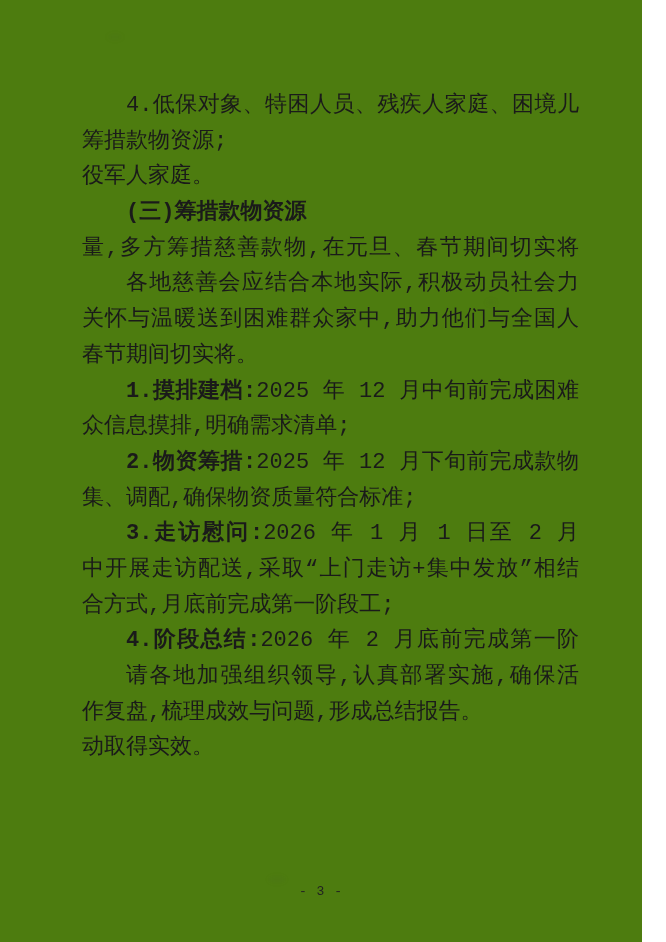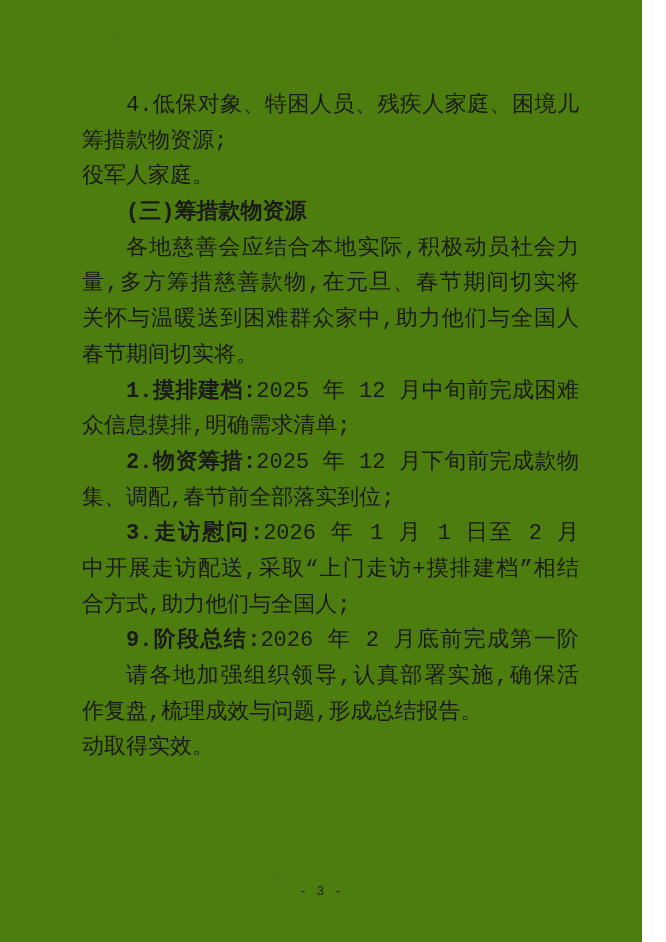--- a/index.html
+++ b/index.html
@@ -58,31 +58,31 @@
 <div class="page">
   <div class="smudge s1"></div>
   <div class="smudge s2"></div>
   <div class="smudge s3"></div>
 
   <div class="content">
       <div class="line indent full"><span>4.低保对象、特困人员、残疾人家庭、困境儿</span></div>
       <div class="line"><span>筹措款物资源;</span></div>
       <div class="line"><span>役军人家庭。</span></div>
       <div class="line indent"><span class="bold">(三)筹措款物资源</span></div>
+      <div class="line full"><span>量,多方筹措慈善款物,在元旦、春节期间切实将</span></div>
       <div class="line indent full"><span>各地慈善会应结合本地实际,积极动员社会力</span></div>
-      <div class="line full"><span>量,多方筹措慈善款物,在元旦、春节期间切实将</span></div>
       <div class="line full"><span>关怀与温暖送到困难群众家中,助力他们与全国人</span></div>
       <div class="line"><span>春节期间切实将。</span></div>
       <div class="line indent full"><span class="bold">1.摸排建档:</span><span>2025 年 12 月中旬前完成困难群</span></div>
       <div class="line"><span>众信息摸排,明确需求清单;</span></div>
       <div class="line indent full"><span class="bold">2.物资筹措:</span><span>2025 年 12 月下旬前完成款物募</span></div>
-      <div class="line"><span>集、调配,春节前全部落实到位;</span></div>
+      <div class="line"><span>集、调配,确保物资质量符合标准;</span></div>
       <div class="line indent full"><span class="bold">3.走访慰问:</span><span>2026 年 1 月 1 日至 2 月 20 日集</span></div>
-      <div class="line full"><span>中开展走访配送,采取“上门走访+摸排建档”相结</span></div>
-      <div class="line"><span>合方式,助力他们与全国人;</span></div>
-      <div class="line indent full"><span class="bold">9.阶段总结:</span><span>2026 年 2 月底前完成第一阶段工</span></div>
+      <div class="line full"><span>中开展走访配送,采取“上门走访+集中发放”相结</span></div>
+      <div class="line"><span>合方式,月底前完成第一阶段工;</span></div>
+      <div class="line indent full"><span class="bold">4.阶段总结:</span><span>2026 年 2 月底前完成第一阶段工</span></div>
       <div class="line indent full"><span>请各地加强组织领导,认真部署实施,确保活</span></div>
       <div class="line"><span>作复盘,梳理成效与问题,形成总结报告。</span></div>
       <div class="line"><span>动取得实效。</span></div>
     </div>
 
   <div class="pagenum">- 3 -</div>
 </div>
 
 </body></html>

